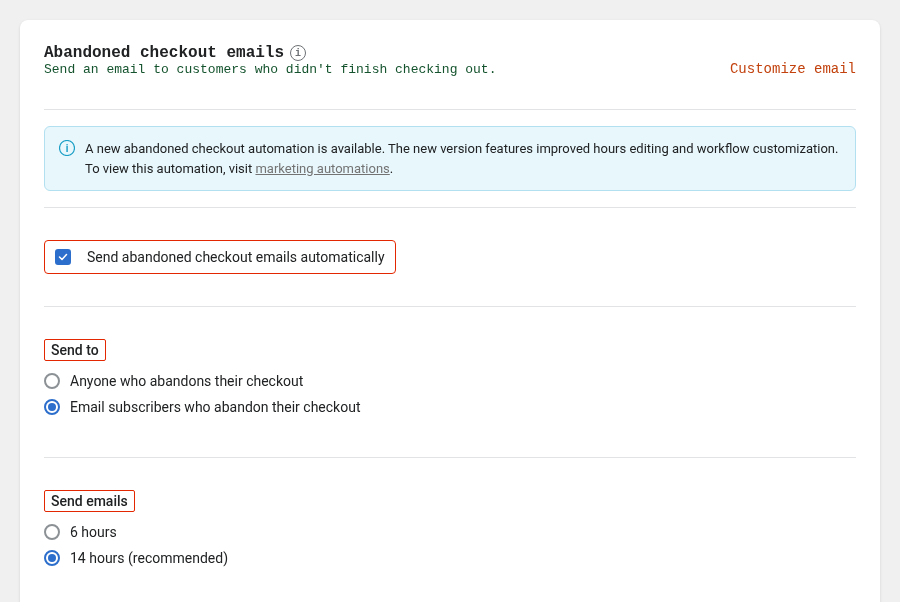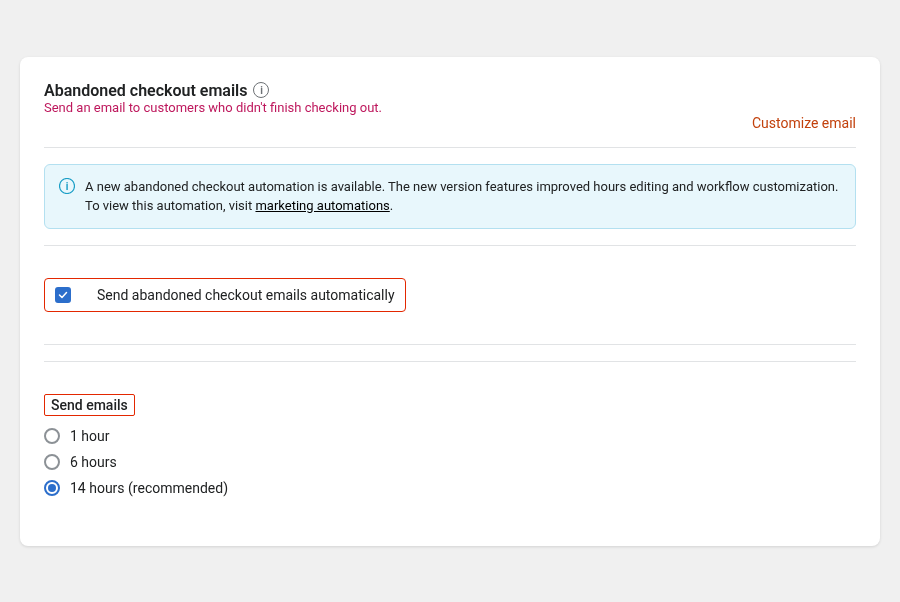--- a/index.html
+++ b/index.html
@@ -17,22 +17,23 @@
     .card {
       background: #fff;
       border-radius: 8px;
       box-shadow: 0 1px 3px rgba(0,0,0,0.12);
       width: 860px;
       padding: 24px;
     }
     .card-header {
       display: flex;
       justify-content: space-between;
-      align-items: flex-end;
+      align-items: center;
       margin-bottom: 4px;
+      font-family: Liberation Mono, monospace;
     }
     .card-title {
       font-size: 16px;
       font-weight: 600;
       display: flex;
       align-items: center;
       gap: 6px;
     }
     .info-icon {
       display: inline-flex;
@@ -47,21 +48,21 @@
       font-weight: 700;
       cursor: pointer;
     }
     .customize-link {
       color: #c2410c;
       font-size: 14px;
       text-decoration: none;
       cursor: pointer;
     }
     .subtitle {
-      color: #be185d;
+      color: #14532d;
       font-size: 13px;
       margin-bottom: 16px;
     }
     .divider {
       border: none;
       border-top: 1px solid #e1e3e5;
       margin: 16px 0;
     }
     .info-banner {
       background: #e8f7fc;
@@ -78,41 +79,41 @@
       font-size: 16px;
       margin-top: 1px;
       flex-shrink: 0;
     }
     .info-banner-text {
       font-size: 13px;
       color: #202223;
       line-height: 1.5;
     }
     .info-banner-text a {
-      color: #000000;
+      color: #737373;
       text-decoration: underline;
       cursor: pointer;
     }
     .section {
       padding: 16px 0;
     }
     .section-label {
       font-size: 14px;
       font-weight: 500;
       margin-bottom: 12px;
       display: inline-block;
       border: 1.5px solid #e32700;
       padding: 2px 6px;
       border-radius: 2px;
       color: #202223;
     }
     .checkbox-row {
       display: flex;
       align-items: center;
-      gap: 26px;
+      gap: 16px;
       padding: 4px 0;
       border: 1.5px solid #e32700;
       border-radius: 4px;
       padding: 8px 10px;
       display: inline-flex;
     }
     .checkbox-custom {
       width: 16px;
       height: 16px;
       background: #2c6ecb;
@@ -199,30 +200,41 @@
         <svg viewBox="0 0 10 10" fill="none" xmlns="http://www.w3.org/2000/svg">
           <path d="M1.5 5L4 7.5L8.5 2.5" stroke="white" stroke-width="1.5" stroke-linecap="round" stroke-linejoin="round"></path>
         </svg>
       </div>
       <span>Send abandoned checkout emails automatically</span>
     </label>
   </div>
 
   <hr class="divider">
 
+  <div class="section">
+    <span class="section-label">Send to</span>
+    <div>
+      <div class="radio-option">
+        <div class="radio-custom"></div>
+        <span class="radio-label">Anyone who abandons their checkout</span>
+      </div>
+      <div class="radio-option">
+        <div class="radio-custom selected">
+          <div class="radio-dot"></div>
+        </div>
+        <span class="radio-label">Email subscribers who abandon their checkout</span>
+      </div>
+    </div>
+  </div>
 
   <hr class="divider">
 
   <div class="section">
     <span class="section-label">Send emails</span>
     <div>
-      <div class="radio-option">
-        <div class="radio-custom"></div>
-        <span class="radio-label">1 hour</span>
-      </div>
       <div class="radio-option">
         <div class="radio-custom"></div>
         <span class="radio-label">6 hours</span>
       </div>
       <div class="radio-option">
         <div class="radio-custom selected">
           <div class="radio-dot"></div>
         </div>
         <span class="radio-label">14 hours (recommended)</span>
       </div>

